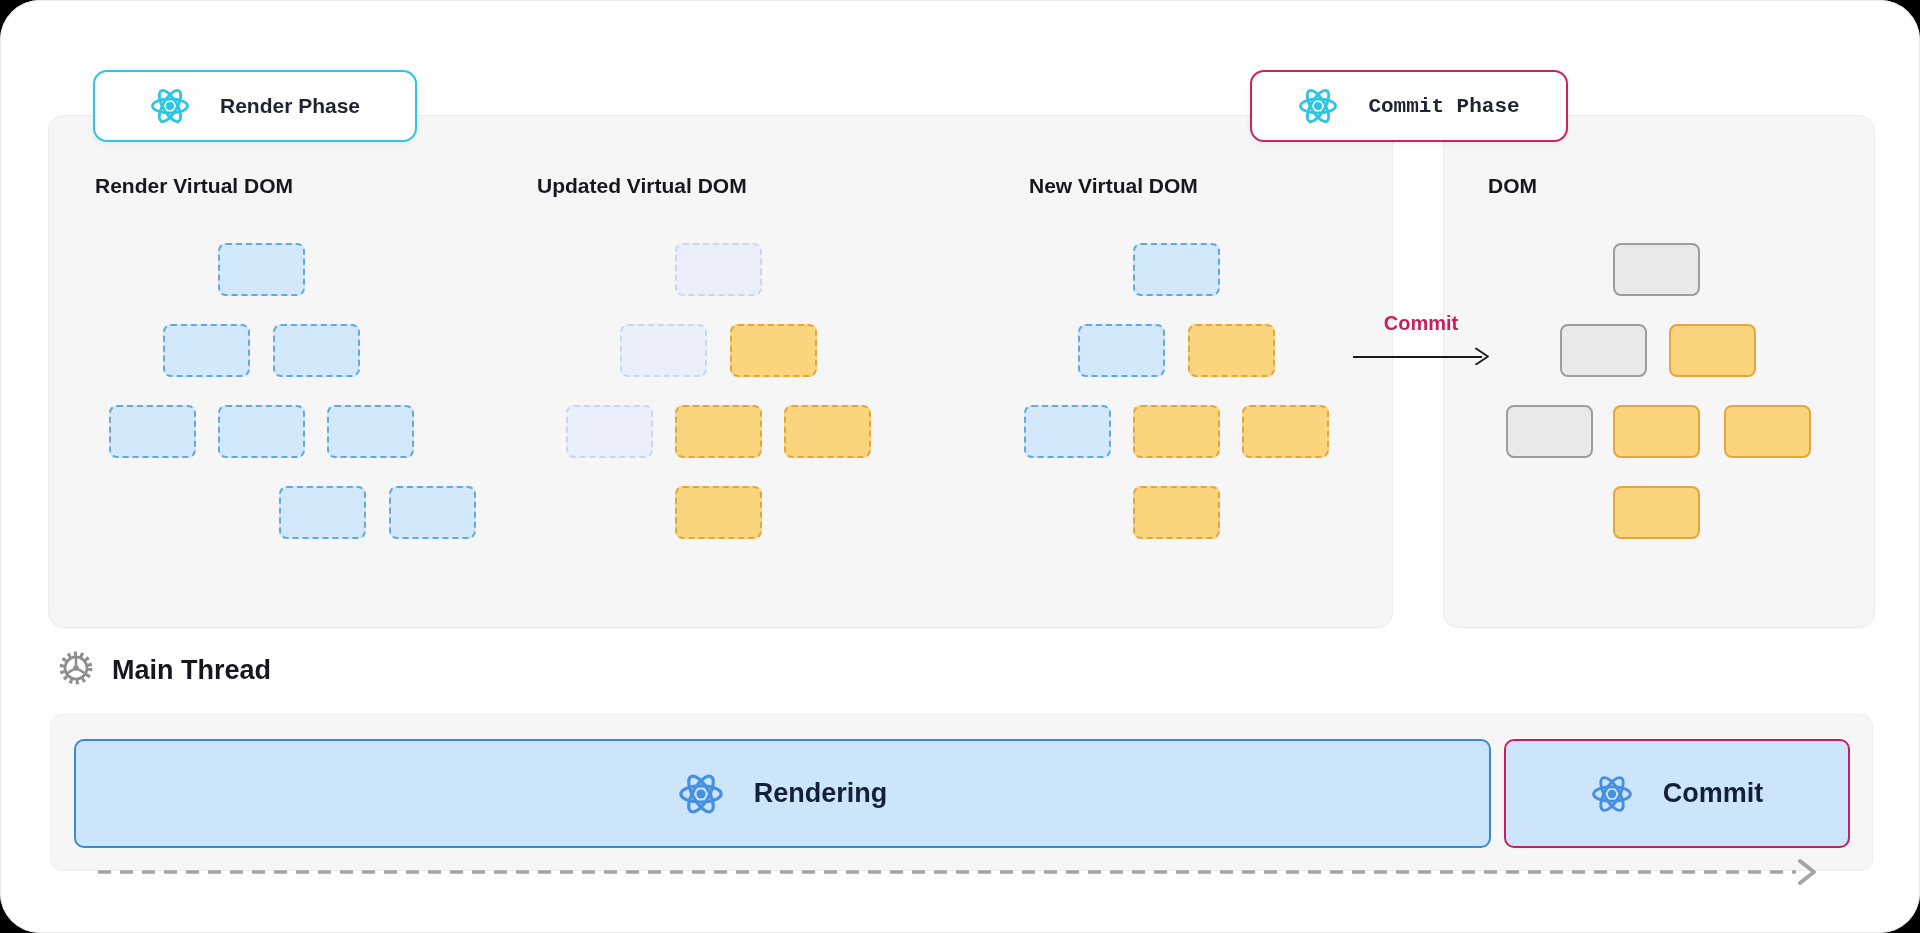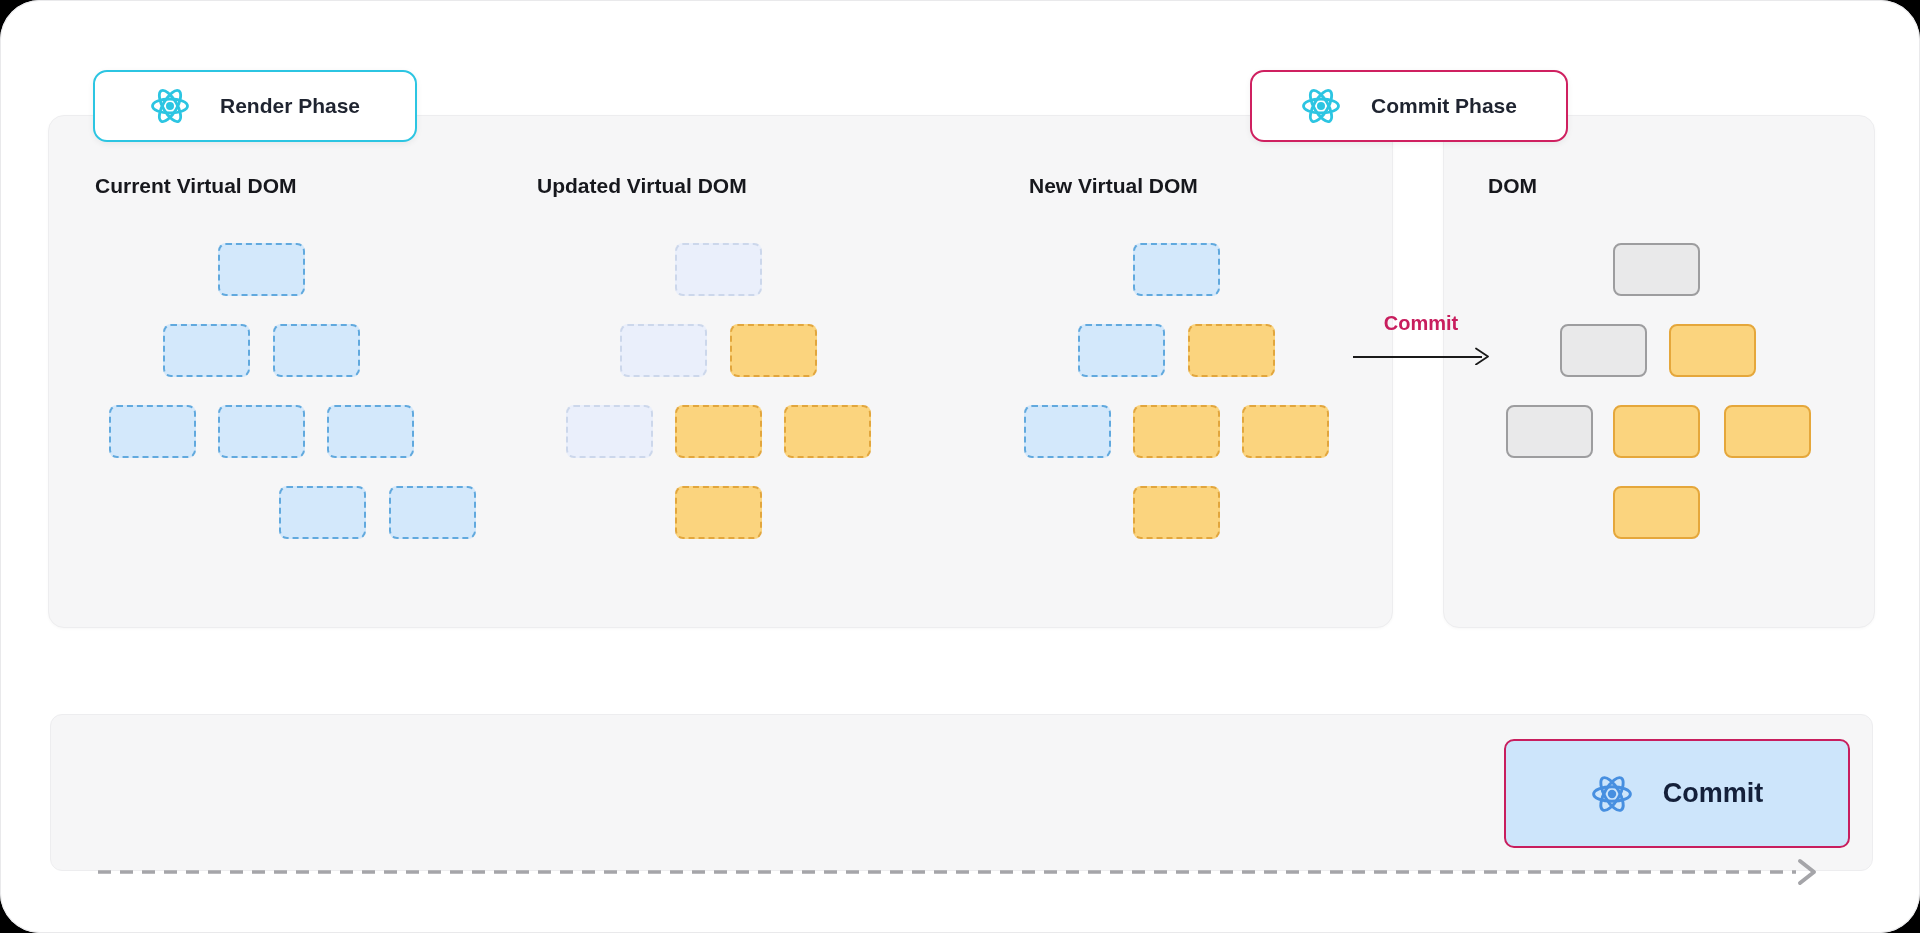--- a/index.html
+++ b/index.html
@@ -11,21 +11,21 @@
   .panel{position:absolute;background:#f6f6f7;border:1px solid #ededef;border-radius:16px;
          box-shadow:0 1px 3px rgba(0,0,0,.03);}
   .panel-render{left:48px;top:115px;width:1343px;height:511px;}
   .panel-dom{left:1443px;top:115px;width:430px;height:511px;}
 
   
   .badge{position:absolute;top:70px;height:72px;background:#ffffff;border-radius:14px;
          display:flex;align-items:center;justify-content:center;gap:30px;
          box-shadow:0 2px 6px rgba(0,0,0,.06);z-index:5;box-sizing:border-box;}
   .badge-render{left:93px;width:324px;border:2px solid #2cc5e2;}
-  .badge-commit{left:1250px;width:318px;border:2px solid #cf2060;}
+  .badge-commit{left:1250px;width:318px;border:2px solid #cf2060;font-family:Liberation Mono, monospace;}
   .badge .label{font-size:21px;font-weight:600;color:#1f2430;}
   .react-icon{display:block;}
   .react-cyan{color:#2cc5e2;}
   .react-blue{color:#478fe0;}
 
   
   .tree-title{position:absolute;top:174px;font-size:21px;font-weight:600;color:#17181d;white-space:nowrap;}
   .t-current{left:95px;}
   .t-updated{left:537px;}
   .t-new{left:1029px;}
@@ -96,21 +96,21 @@
           <ellipse rx="10.5" ry="4.2"></ellipse>
           <ellipse rx="10.5" ry="4.2" transform="rotate(60)"></ellipse>
           <ellipse rx="10.5" ry="4.2" transform="rotate(120)"></ellipse>
         </g>
         <circle r="2.4" fill="currentColor"></circle>
       </svg>
     </span>
     <span class="label">Commit Phase</span>
   </div>
 
-  <div class="tree-title t-current">Current Virtual DOM</div>
+  <div class="tree-title t-current">Render Virtual DOM</div>
   <div class="tree-title t-updated">Updated Virtual DOM</div>
   <div class="tree-title t-new">New Virtual DOM</div>
   <div class="tree-title t-dom">DOM</div>
 
   <div class="tree tree-0">
       <div class="box blue" style="left: 109px; top: 0px;"></div>
       <div class="box blue" style="left: 54px; top: 81px;"></div>
       <div class="box blue" style="left: 164px; top: 81px;"></div>
       <div class="box blue" style="left: 0px; top: 162px;"></div>
       <div class="box blue" style="left: 109px; top: 162px;"></div>
@@ -148,22 +148,48 @@
 
 
   <div class="flow-arrow commit fa-commit">
     <div class="flabel">Commit</div>
     <svg width="146" height="26" viewBox="0 0 146 26">
       <line x1="5" y1="18" x2="134" y2="18" stroke="#1a1a1a" stroke-width="1.8"></line>
       <path d="M128 10 L140 18 L128 26" fill="none" stroke="#1a1a1a" stroke-width="1.8" stroke-linecap="round" stroke-linejoin="round" transform="translate(0,-0.5)"></path>
     </svg>
   </div>
 
+  <div class="main-thread">
+    <span>
+      <svg class="gear" width="36" height="36" viewBox="0 0 34 34">
+        <circle cx="17" cy="17" r="13" fill="none" stroke="currentColor" stroke-width="5" stroke-dasharray="2.8 3.1"></circle>
+        <circle cx="17" cy="17" r="10.4" fill="none" stroke="currentColor" stroke-width="2.6"></circle>
+        <line x1="17" y1="17" x2="17" y2="7.4" stroke="currentColor" stroke-width="2.4"></line>
+        <line x1="17" y1="17" x2="8.7" y2="21.9" stroke="currentColor" stroke-width="2.4"></line>
+        <line x1="17" y1="17" x2="25.3" y2="21.9" stroke="currentColor" stroke-width="2.4"></line>
+        <circle cx="17" cy="17" r="2.6" fill="currentColor"></circle>
+      </svg>
+    </span>
+    <span class="label">Main Thread</span>
+  </div>
 
   <div class="timeline">
+    <div class="bar bar-rendering">
+      <span>
+        <svg class="react-icon react-blue" width="46" height="46" viewBox="-12 -12 24 24">
+          <g stroke="currentColor" stroke-width="1.7" fill="none">
+            <ellipse rx="10.5" ry="4.2"></ellipse>
+            <ellipse rx="10.5" ry="4.2" transform="rotate(60)"></ellipse>
+            <ellipse rx="10.5" ry="4.2" transform="rotate(120)"></ellipse>
+          </g>
+          <circle r="2.4" fill="currentColor"></circle>
+        </svg>
+      </span>
+      <span class="label">Rendering</span>
+    </div>
     <div class="bar bar-commit">
       <span>
         <svg class="react-icon react-blue" width="42" height="42" viewBox="-12 -12 24 24">
           <g stroke="currentColor" stroke-width="1.7" fill="none">
             <ellipse rx="10.5" ry="4.2"></ellipse>
             <ellipse rx="10.5" ry="4.2" transform="rotate(60)"></ellipse>
             <ellipse rx="10.5" ry="4.2" transform="rotate(120)"></ellipse>
           </g>
           <circle r="2.4" fill="currentColor"></circle>
         </svg>

